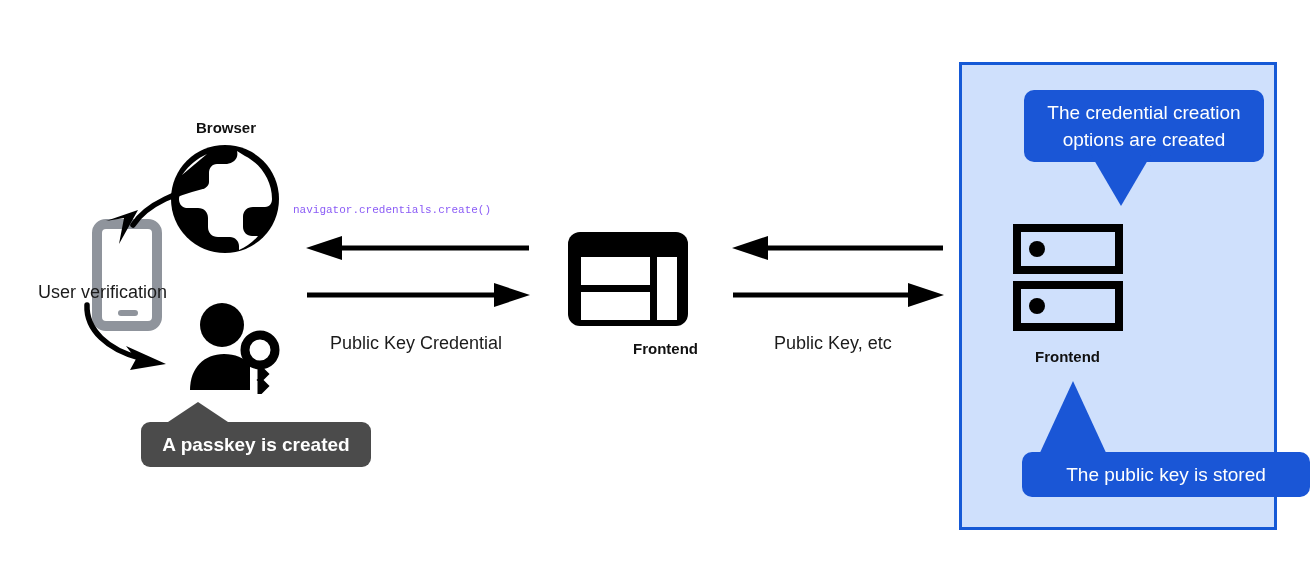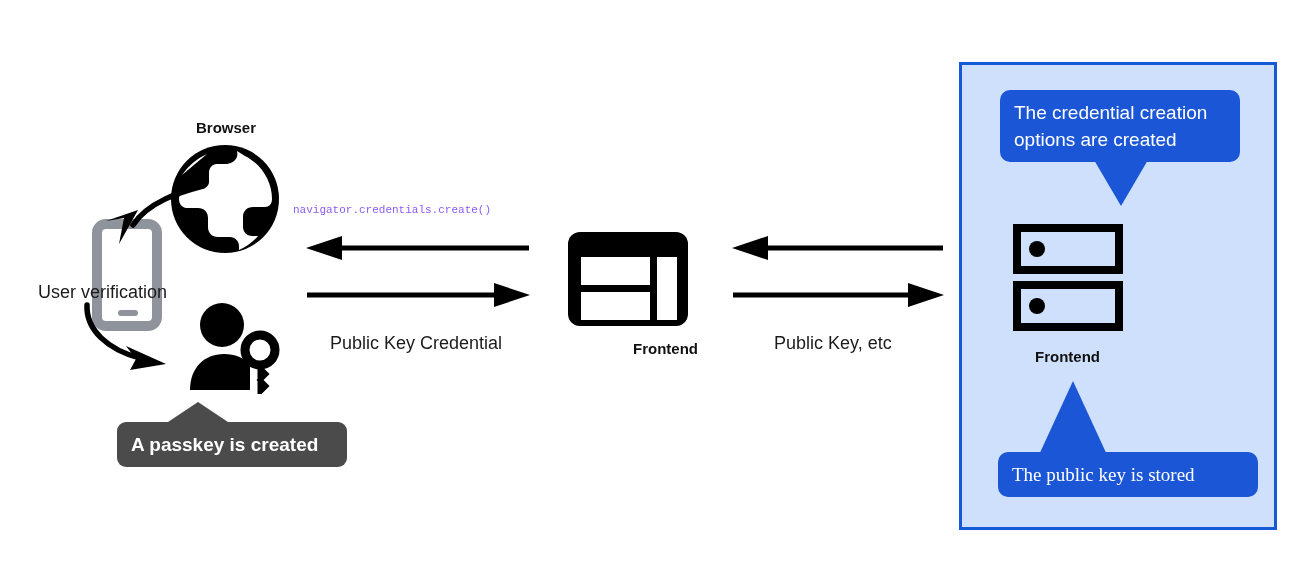--- a/index.html
+++ b/index.html
@@ -58,25 +58,26 @@
     background: #cfe0fc;
     border: 3px solid #1559d6;
     box-sizing: border-box;
   }
 
   
   .callout {
     position: absolute;
     box-sizing: border-box;
     border-radius: 10px;
-    text-align: left;
+    text-align: center;
     color: #ffffff;
     font-size: 19px;
     line-height: 27px;
     padding: 9px 14px;
+    margin-left: 24px;
   }
   .callout-blue { background: #1a56d6; }
   .callout-gray { background: #4b4b4b; border-radius: 9px; font-weight: bold; }
 
   .ptr { position: absolute; }
 
   
   #phone-icon {
     position: absolute;
     left: 92px;
@@ -188,15 +189,15 @@
     <rect x="4" y="4" width="102" height="42" fill="none" stroke="#000000" stroke-width="8"></rect>
     <circle cx="24" cy="25" r="8" fill="#000000"></circle>
     <rect x="4" y="61" width="102" height="42" fill="none" stroke="#000000" stroke-width="8"></rect>
     <circle cx="24" cy="82" r="8" fill="#000000"></circle>
   </svg>
   <div class="label-bold" style="left:1035px; top:348px;">Frontend</div>
 
   <svg class="ptr" style="left:1038px; top:381px;" width="70" height="76" viewBox="0 0 70 76">
     <polygon points="35,0 70,76 0,76" fill="#1a56d6"></polygon>
   </svg>
-  <div class="callout callout-blue" style="left:998px; top:452px; width:260px;font-family:Liberation Serif, serif;">The public key is stored</div>
+  <div class="callout callout-blue" style="left:998px; top:452px; width:288px;">The public key is stored</div>
 
 </div>
 
 </body></html>

